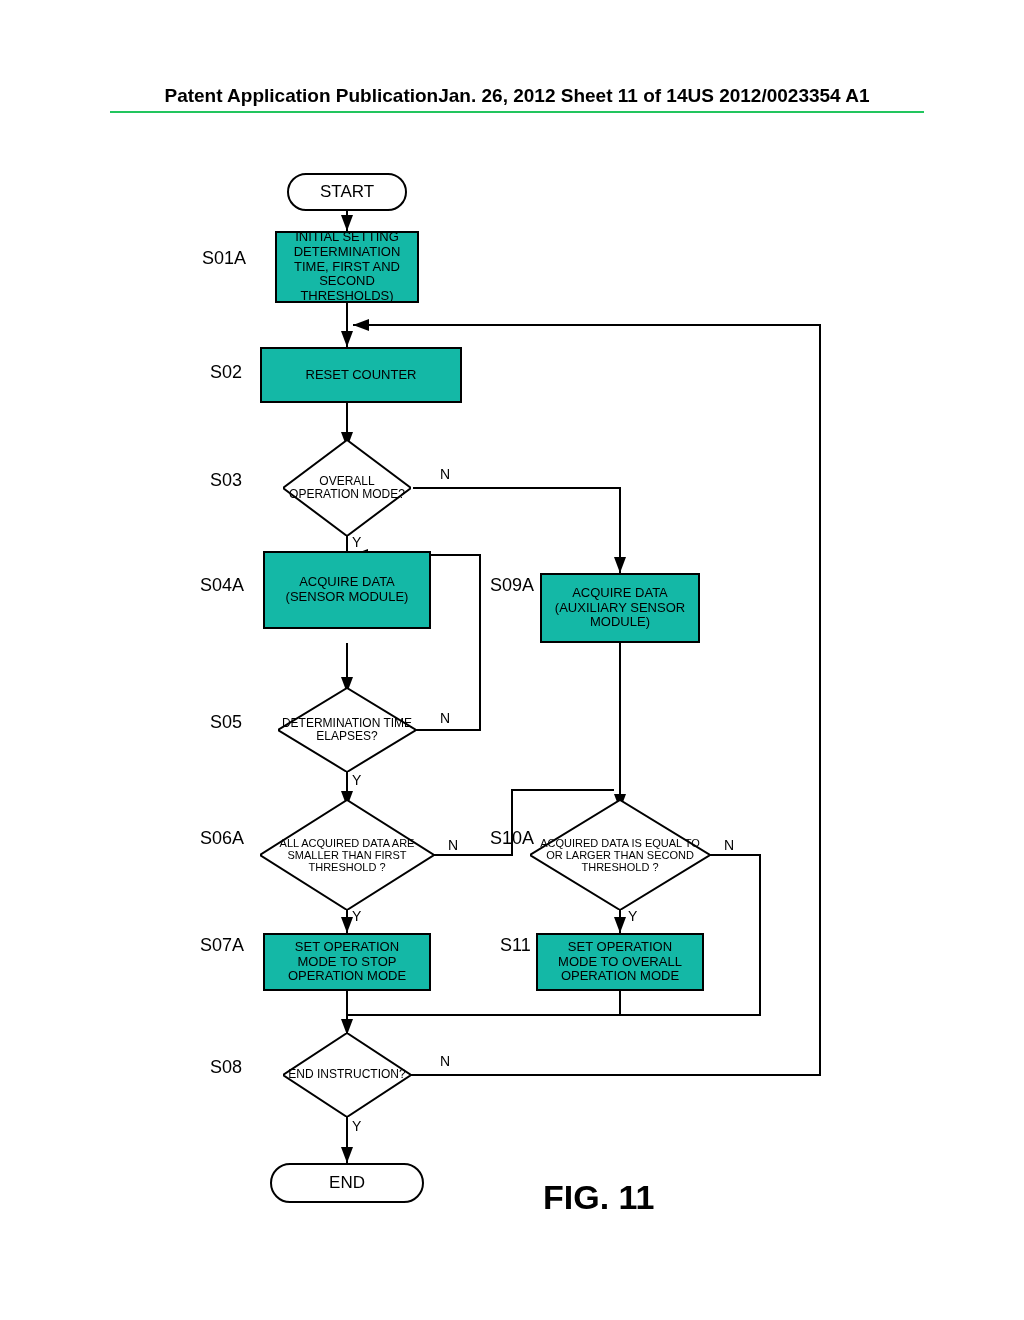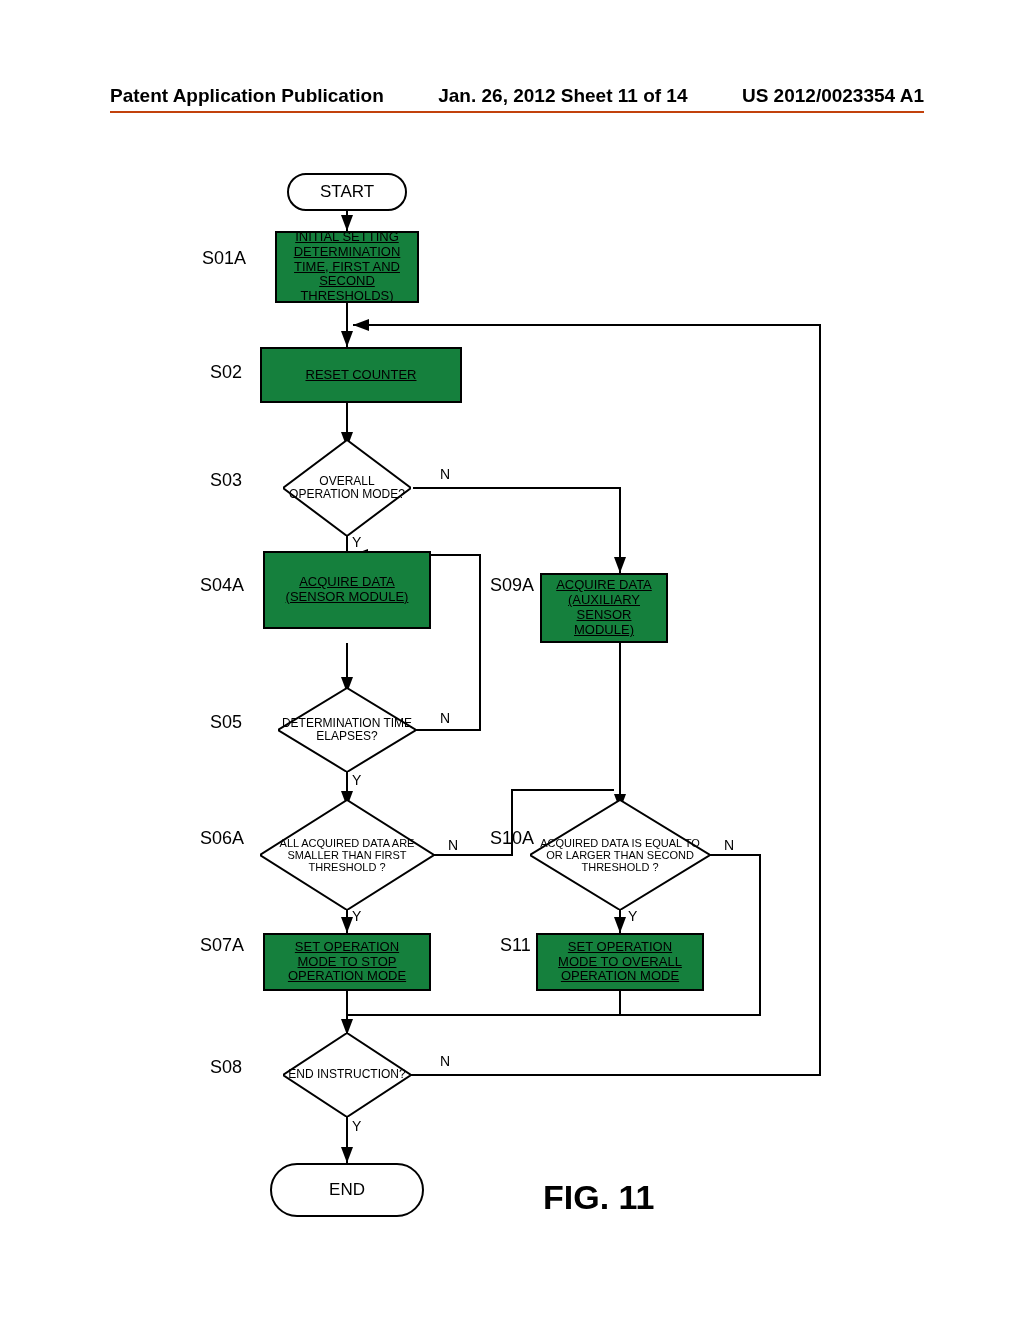--- a/index.html
+++ b/index.html
@@ -13,22 +13,22 @@
   .page {
     position: absolute;
     left: 0; top: 0; width: 1024px; height: 1320px;
   }
   .header {
     position: absolute;
     top: 85px; left: 110px; right: 100px;
     font-size: 19px;
     font-weight: bold;
     display: flex;
-    justify-content: space-between;
-    border-bottom: 2px solid #c2410c;
+    justify-content: center;
+    border-bottom: 2px solid #22c55e;
     padding-bottom: 4px;
     white-space: nowrap;
   }
   .header .mid { flex: 0 0 auto; }
   .fig-label {
     position: absolute;
     font-size: 34px;
     font-weight: bold;
   }
   
@@ -43,23 +43,22 @@
     flex-direction:column;
   }
   .terminator {
     border: 2px solid #000;
     border-radius: 999px;
     padding: 0 24px;
     font-size: 17px;
   }
   .process {
     border: 2px solid #000;
-    background:#15803d;
+    background:#14b8a6;
     padding: 6px 12px;
-    text-decoration: underline;
   }
   .diamond-wrap {
     position:absolute;
   }
   .diamond-text {
     position:absolute;
     top:0;left:0;width:100%;height:100%;
     display:flex;align-items:center;justify-content:center;
     text-align:center;
     font-size:12px;
@@ -156,21 +155,21 @@
   </div>
   <div class="edge-label" style="left:352px; top:534px;">Y</div>
   <div class="edge-label" style="left:440px; top:466px;">N</div>
 
   <div class="flowlabel" style="left:200px; top:575px;">S04A</div>
   <div class="node process" style="left:263px; top:551px; width:168px; height:78px;">
     <span>ACQUIRE DATA (SENSOR MODULE)</span>
   </div>
 
   <div class="flowlabel" style="left:490px; top:575px;">S09A</div>
-  <div class="node process" style="left:540px; top:573px; width:128px; height:70px;">
+  <div class="node process" style="left:540px; top:573px; width:160px; height:70px;">
     <span>ACQUIRE DATA (AUXILIARY SENSOR MODULE)</span>
   </div>
 
   <div class="flowlabel" style="left:210px; top:712px;">S05</div>
   <div class="diamond-wrap" style="left:278px; top:688px; width:138px; height:84px;">
     <svg width="138" height="84" style="position:absolute;top:0;left:0;">
       <polygon points="69,0 138,42 69,84 0,42" fill="#fff" stroke="#000" stroke-width="2"></polygon>
     </svg>
     <div class="diamond-text">
         <span>DETERMINATION TIME ELAPSES?</span>
@@ -218,19 +217,19 @@
     <svg width="128" height="84" style="position:absolute;top:0;left:0;">
       <polygon points="64,0 128,42 64,84 0,42" fill="#fff" stroke="#000" stroke-width="2"></polygon>
     </svg>
     <div class="diamond-text">
         <span>END INSTRUCTION?</span>
       </div>
   </div>
   <div class="edge-label" style="left:352px; top:1118px;">Y</div>
   <div class="edge-label" style="left:440px; top:1053px;">N</div>
 
-  <div class="node terminator" style="left:270px; top:1163px; width:154px; height:54px;">
+  <div class="node terminator" style="left:270px; top:1163px; width:154px; height:40px;">
     <span>END</span>
   </div>
 
   <div class="fig-label" style="left:543px; top:1168px;margin-top:10px;">FIG. 11</div>
 
 </div>
 
 </body></html>

